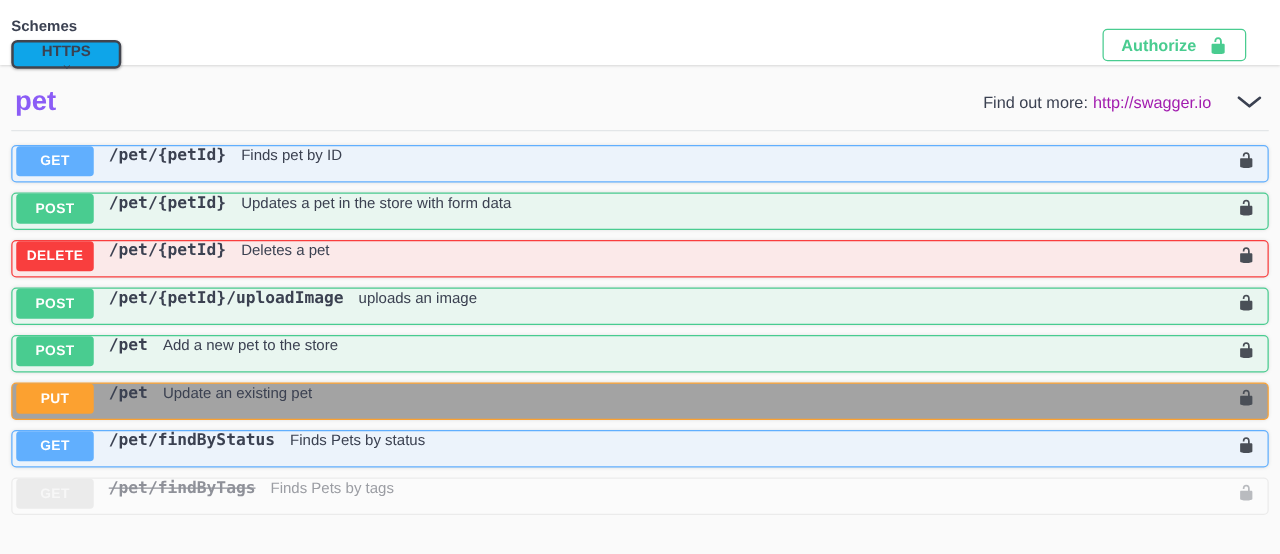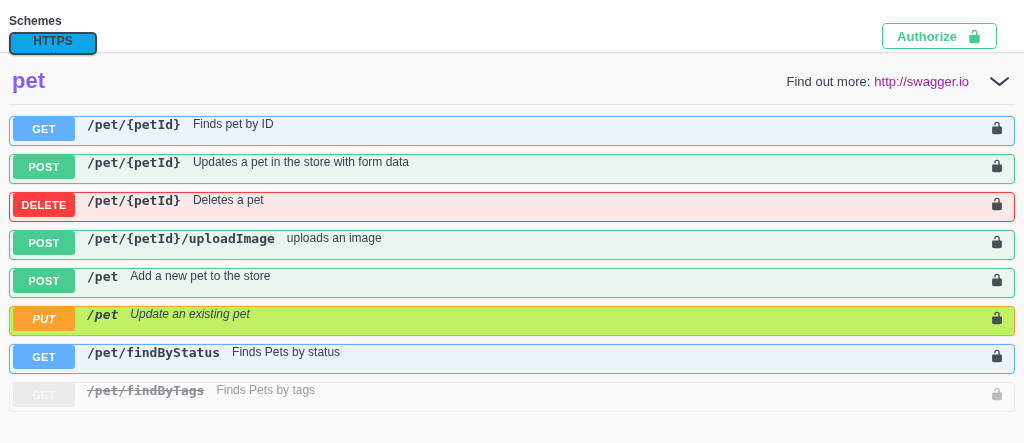--- a/index.html
+++ b/index.html
@@ -156,21 +156,21 @@
     color: #4a4f57;
   }
   .lock-btn svg { fill: currentColor; }
 
   .opblock.get    { background: #ecf3fb; border-color: #61affe; }
   .opblock.get    .method { background: #61affe; }
   .opblock.post   { background: #e9f6f0; border-color: #49cc90; }
   .opblock.post   .method { background: #49cc90; }
   .opblock.delete { background: #fbe9e9; border-color: #f93e3e; }
   .opblock.delete .method { background: #f93e3e; }
-  .opblock.put    { background: #bef264; border-color: #fca130; font-style: italic; }
+  .opblock.put    { background: #a3a3a3; border-color: #fca130; }
   .opblock.put    .method { background: #fca130; }
 
   .opblock.deprecated { background: #fbfbfb; border-color: #ebebeb; box-shadow: none; }
   .opblock.deprecated .method { background: #ebebeb; color: #f7f7f7; }
   .opblock.deprecated .path { color: #8f9199; text-decoration: line-through; }
   .opblock.deprecated .summary { color: #9b9da3; }
   .opblock.deprecated .lock-btn { color: #b9bbbf; }
 </style>
 </head>
 <body>

